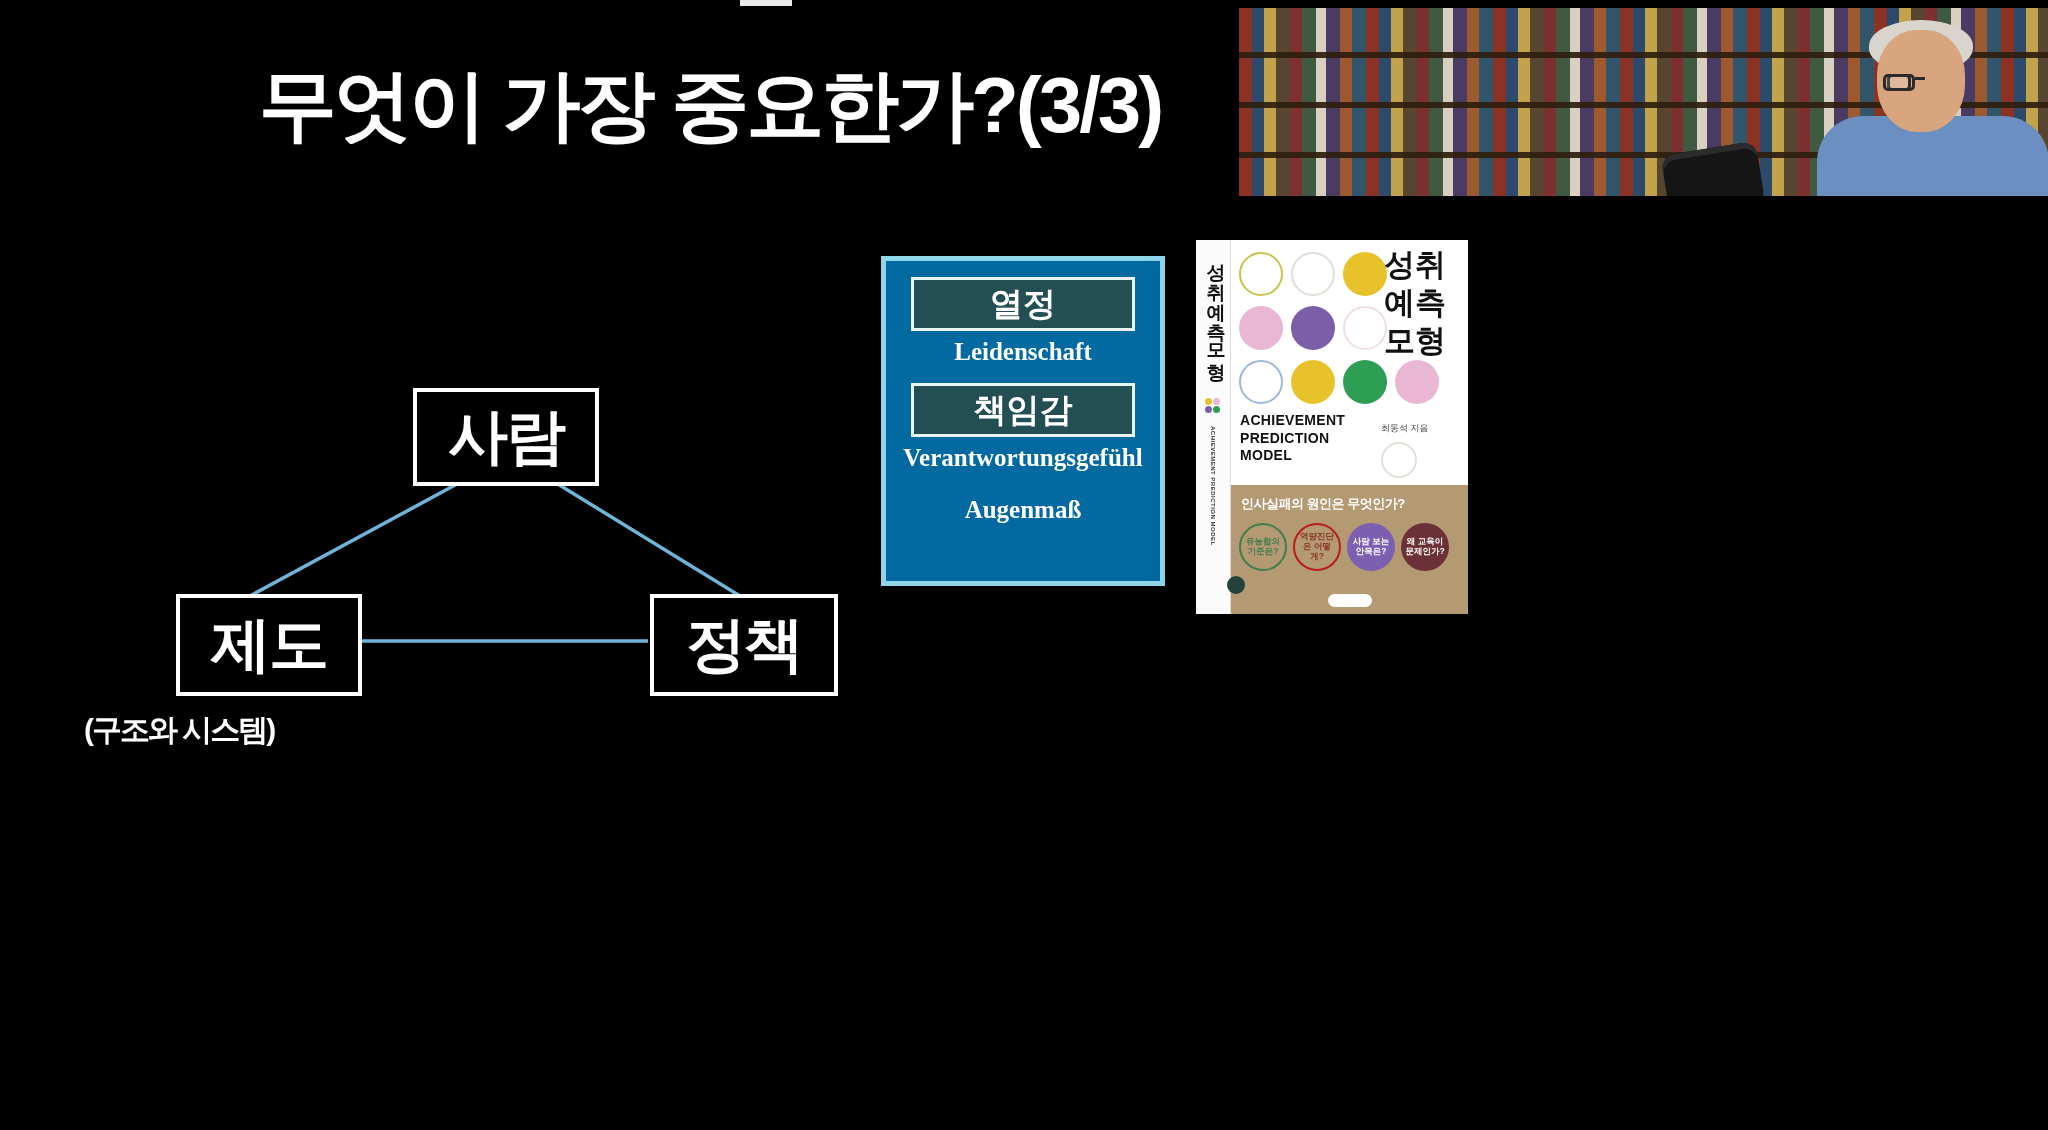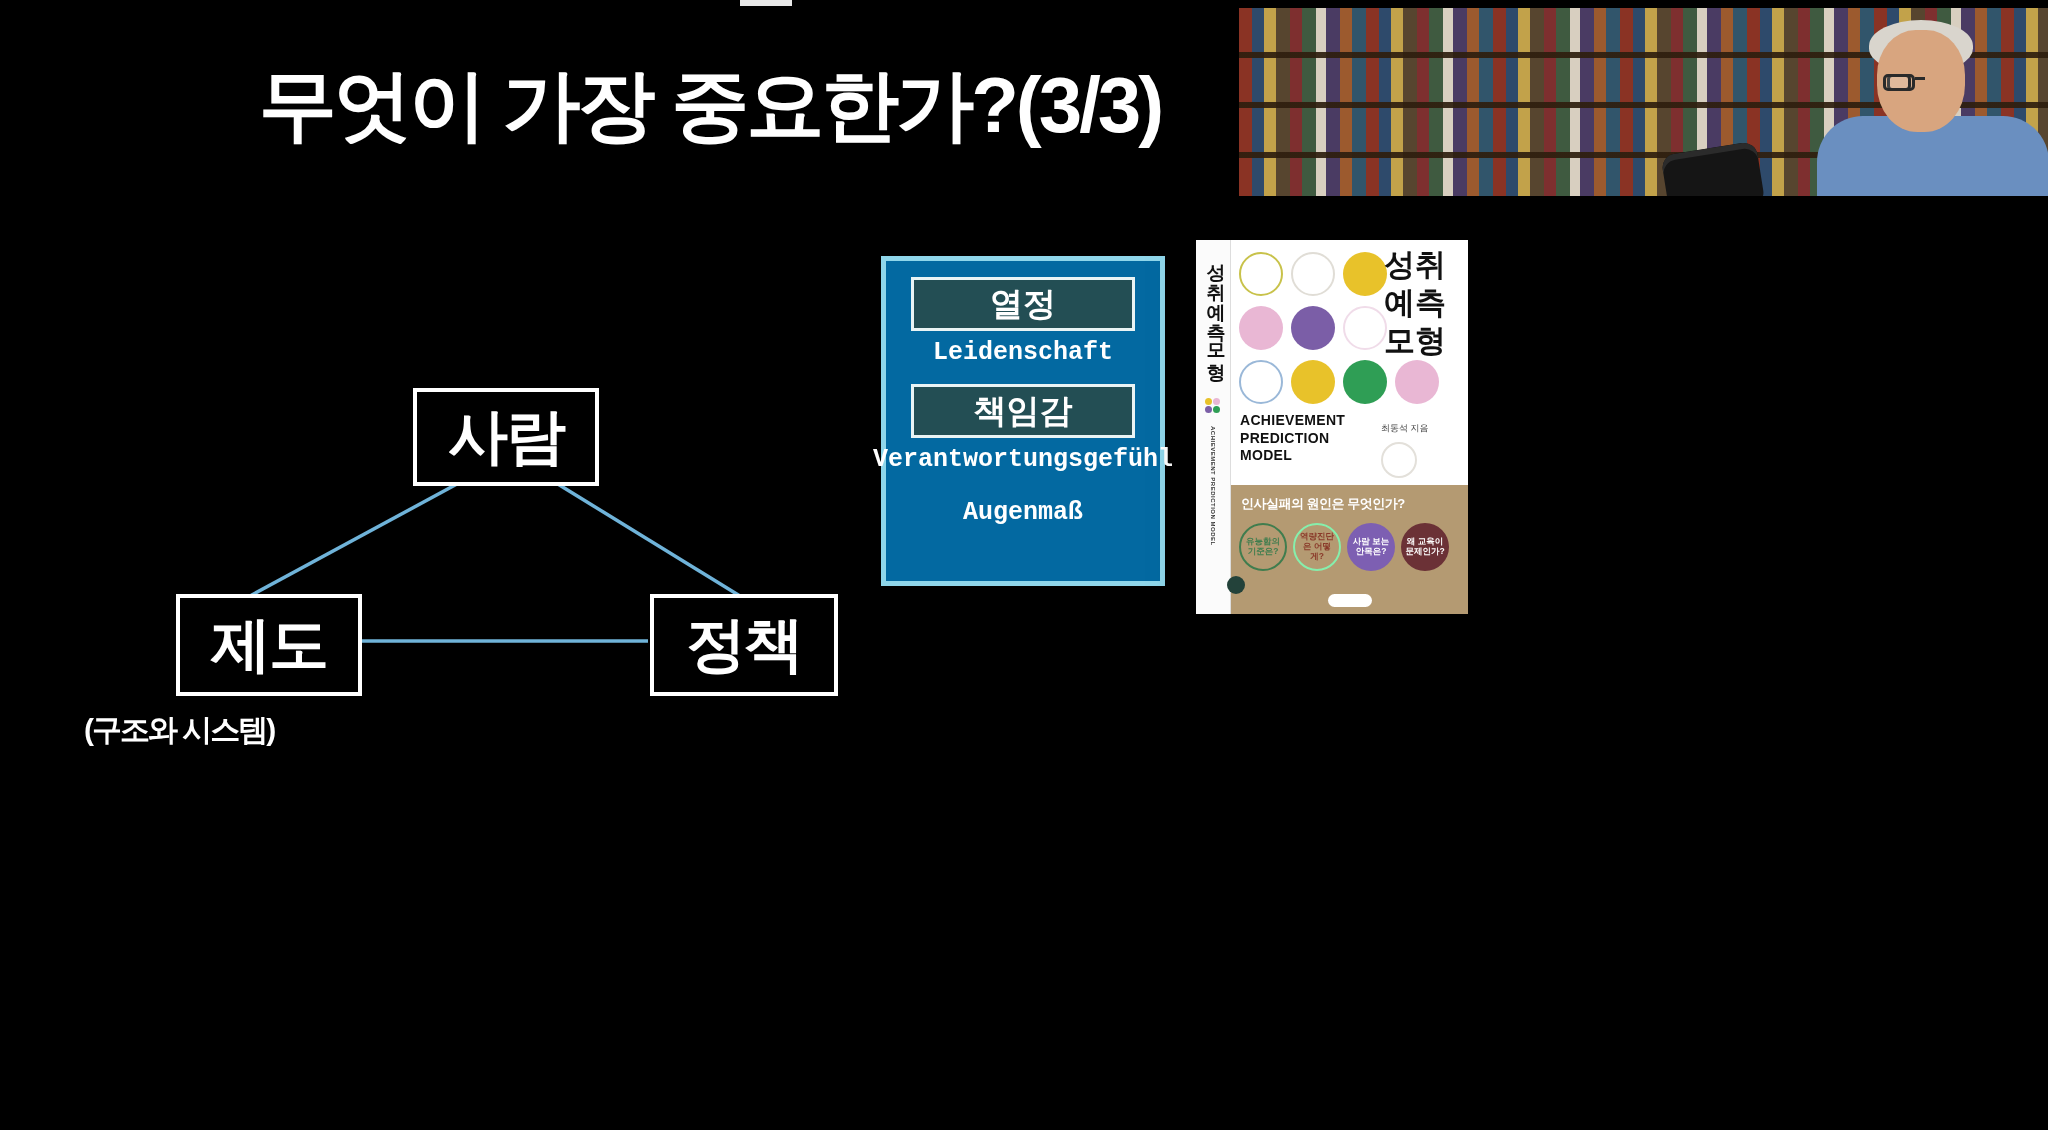--- a/index.html
+++ b/index.html
@@ -37,21 +37,21 @@
     position:absolute;left:881px;top:256px;width:284px;height:330px;
     background:#0369a1;border:5px solid #8fd6ea;box-sizing:border-box;
     display:flex;flex-direction:column;align-items:center;padding-top:16px;
   }
   .trait-box{
     width:218px;height:48px;border:3px solid #e9f4f5;background:#234e54;
     color:#fff;font-size:33px;font-weight:bold;display:flex;
     align-items:center;justify-content:center;flex:none;
   }
   .trait-de{
-    color:#fff;font-family:Liberation Mono, monospace;font-size:25px;
+    color:#fff;font-family:Liberation Serif, serif;font-size:25px;
     font-weight:bold;margin:7px 0 17px;white-space:nowrap;
   }
 
   
   .book{
     position:absolute;left:1196px;top:240px;width:272px;height:374px;
     background:#ffffff;display:flex;box-shadow:0 16px 34px rgba(0,0,0,.65);
   }
   .book-spine{
     width:35px;flex:none;background:#fbfbfb;border-right:1px solid #ddd;
@@ -104,21 +104,21 @@
     position:absolute;left:10px;top:10px;color:#fff;font-weight:bold;
     font-size:13px;letter-spacing:-0.5px;
   }
   .bubble-row{position:absolute;left:8px;top:38px;display:flex;gap:6px;}
   .bubble{
     width:48px;height:48px;border-radius:50%;box-sizing:border-box;flex:none;
     display:flex;align-items:center;justify-content:center;text-align:center;
     font-size:8.5px;line-height:1.15;font-weight:bold;padding:4px;
   }
   .bubble.b0{border:2px solid #3f7d4e;color:#3f7d4e;}
-  .bubble.b1{border:2px solid #86efac;color:#8a3a2a;}
+  .bubble.b1{border:2px solid #b91c1c;color:#8a3a2a;}
   .bubble.b2{background:#7d5fb2;color:#fff;}
   .bubble.b3{background:#6b3136;color:#fff;}
   .publisher-pill{
     position:absolute;left:50%;bottom:7px;transform:translateX(-50%);
     width:44px;height:13px;background:#fff;border-radius:7px;
   }
   .publisher-dot{
     position:absolute;left:-4px;bottom:20px;width:18px;height:18px;
     border-radius:50%;background:#23423a;
   }

